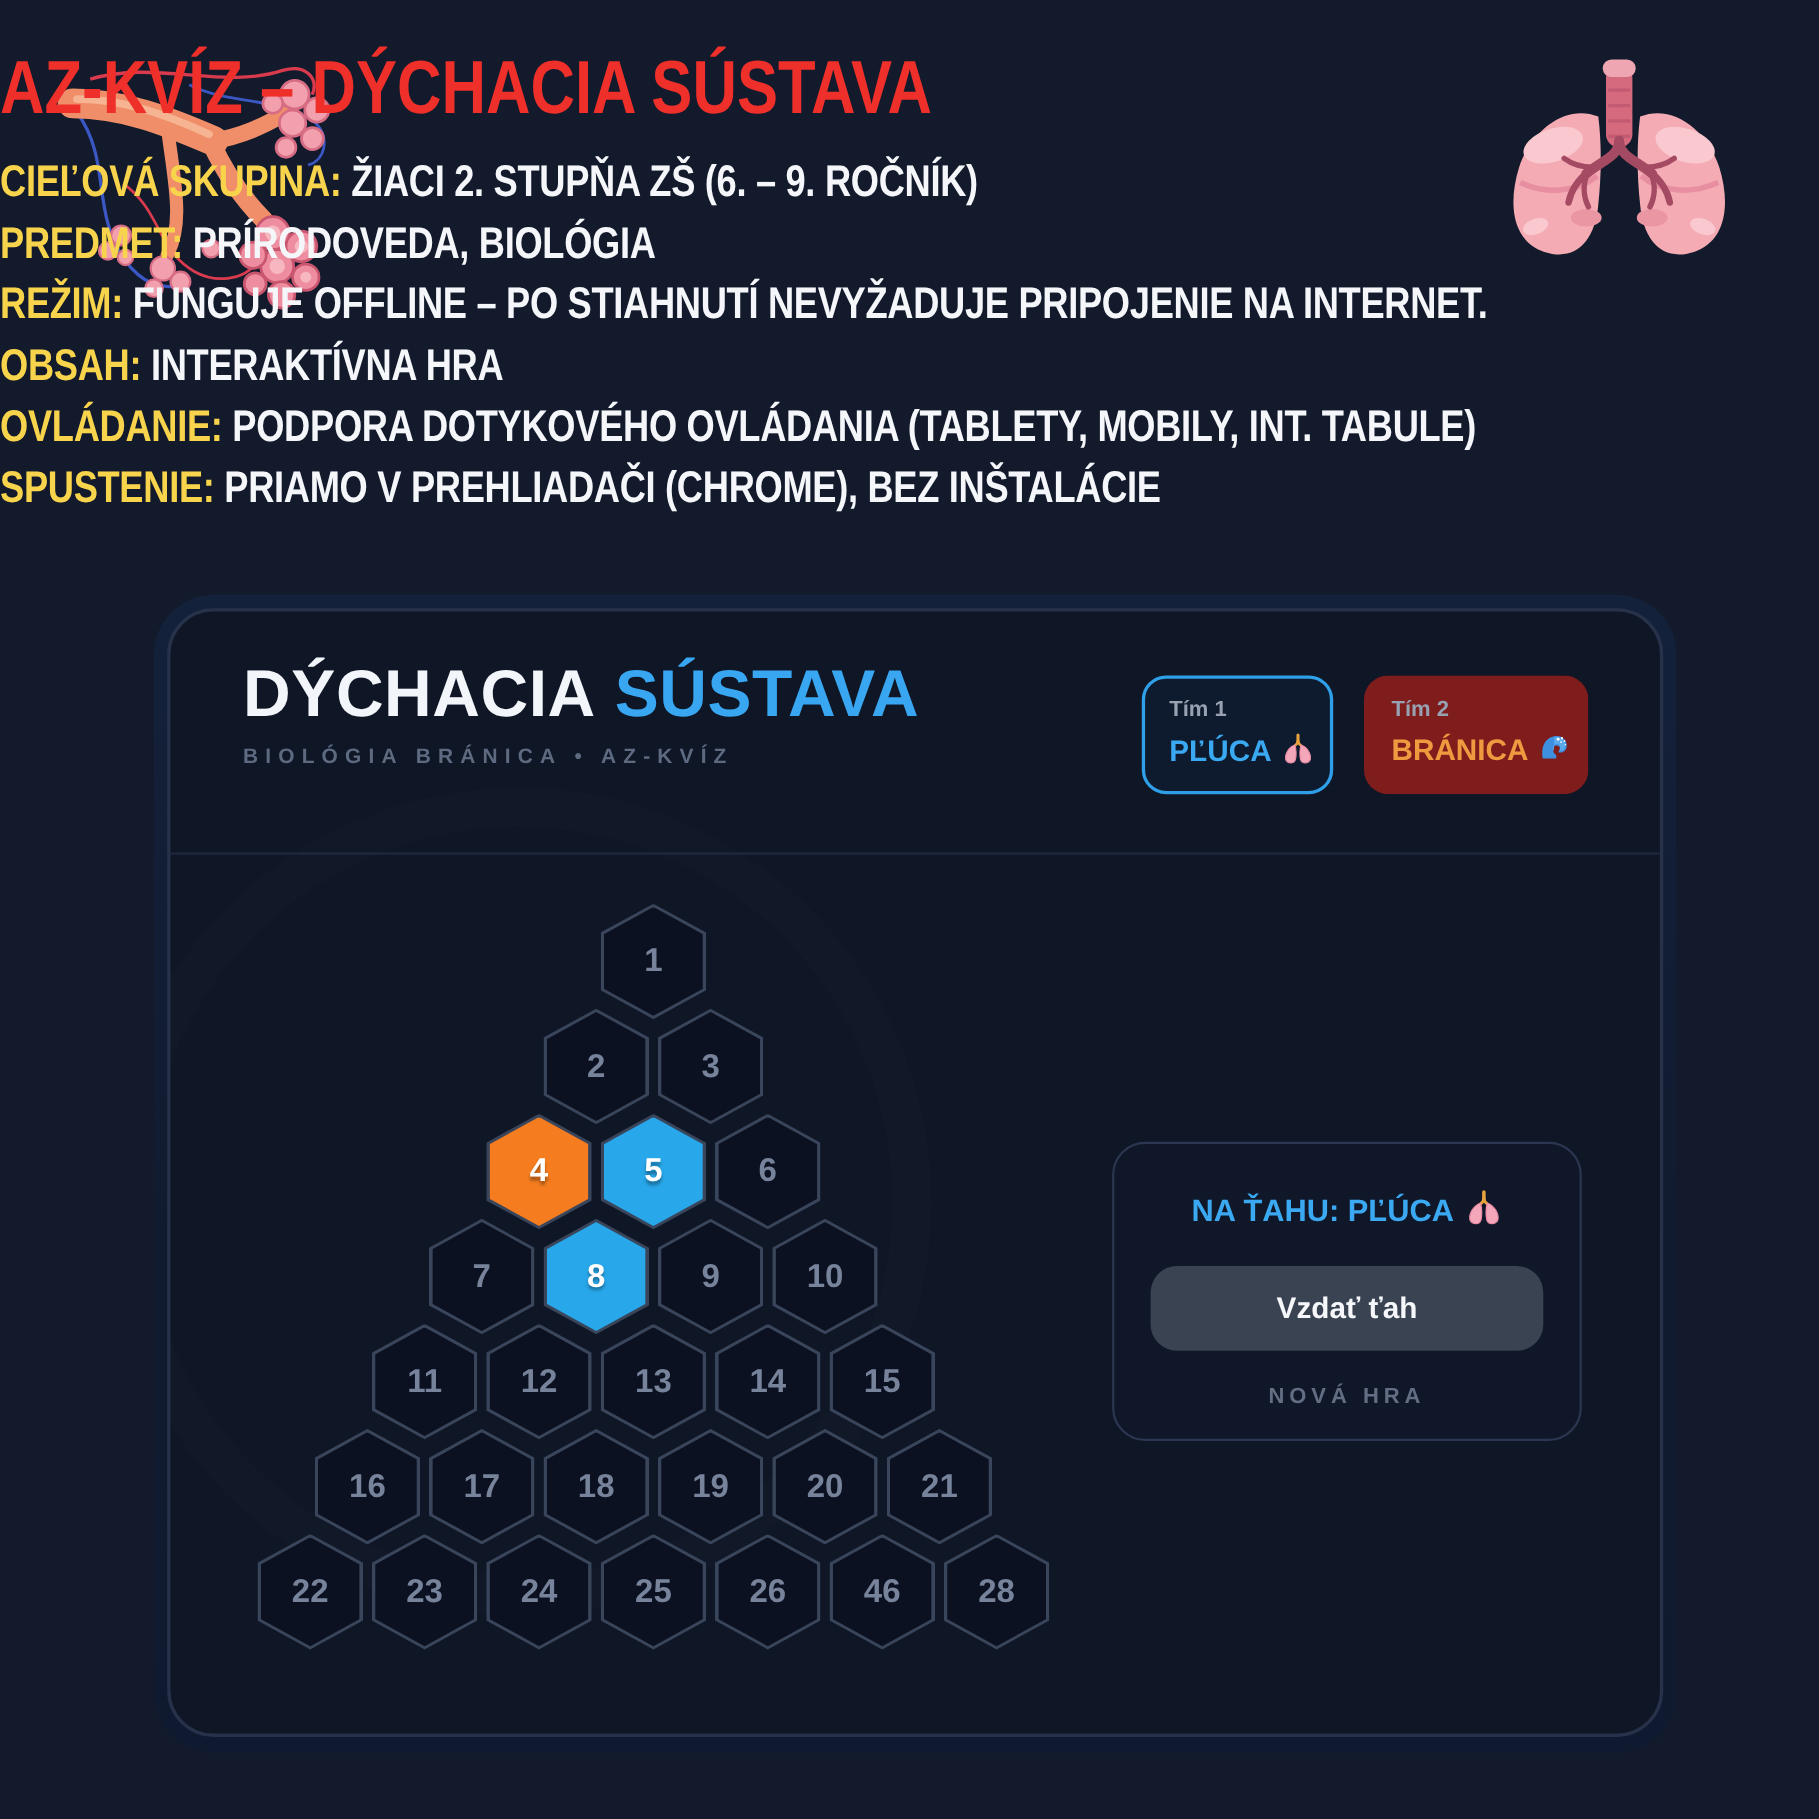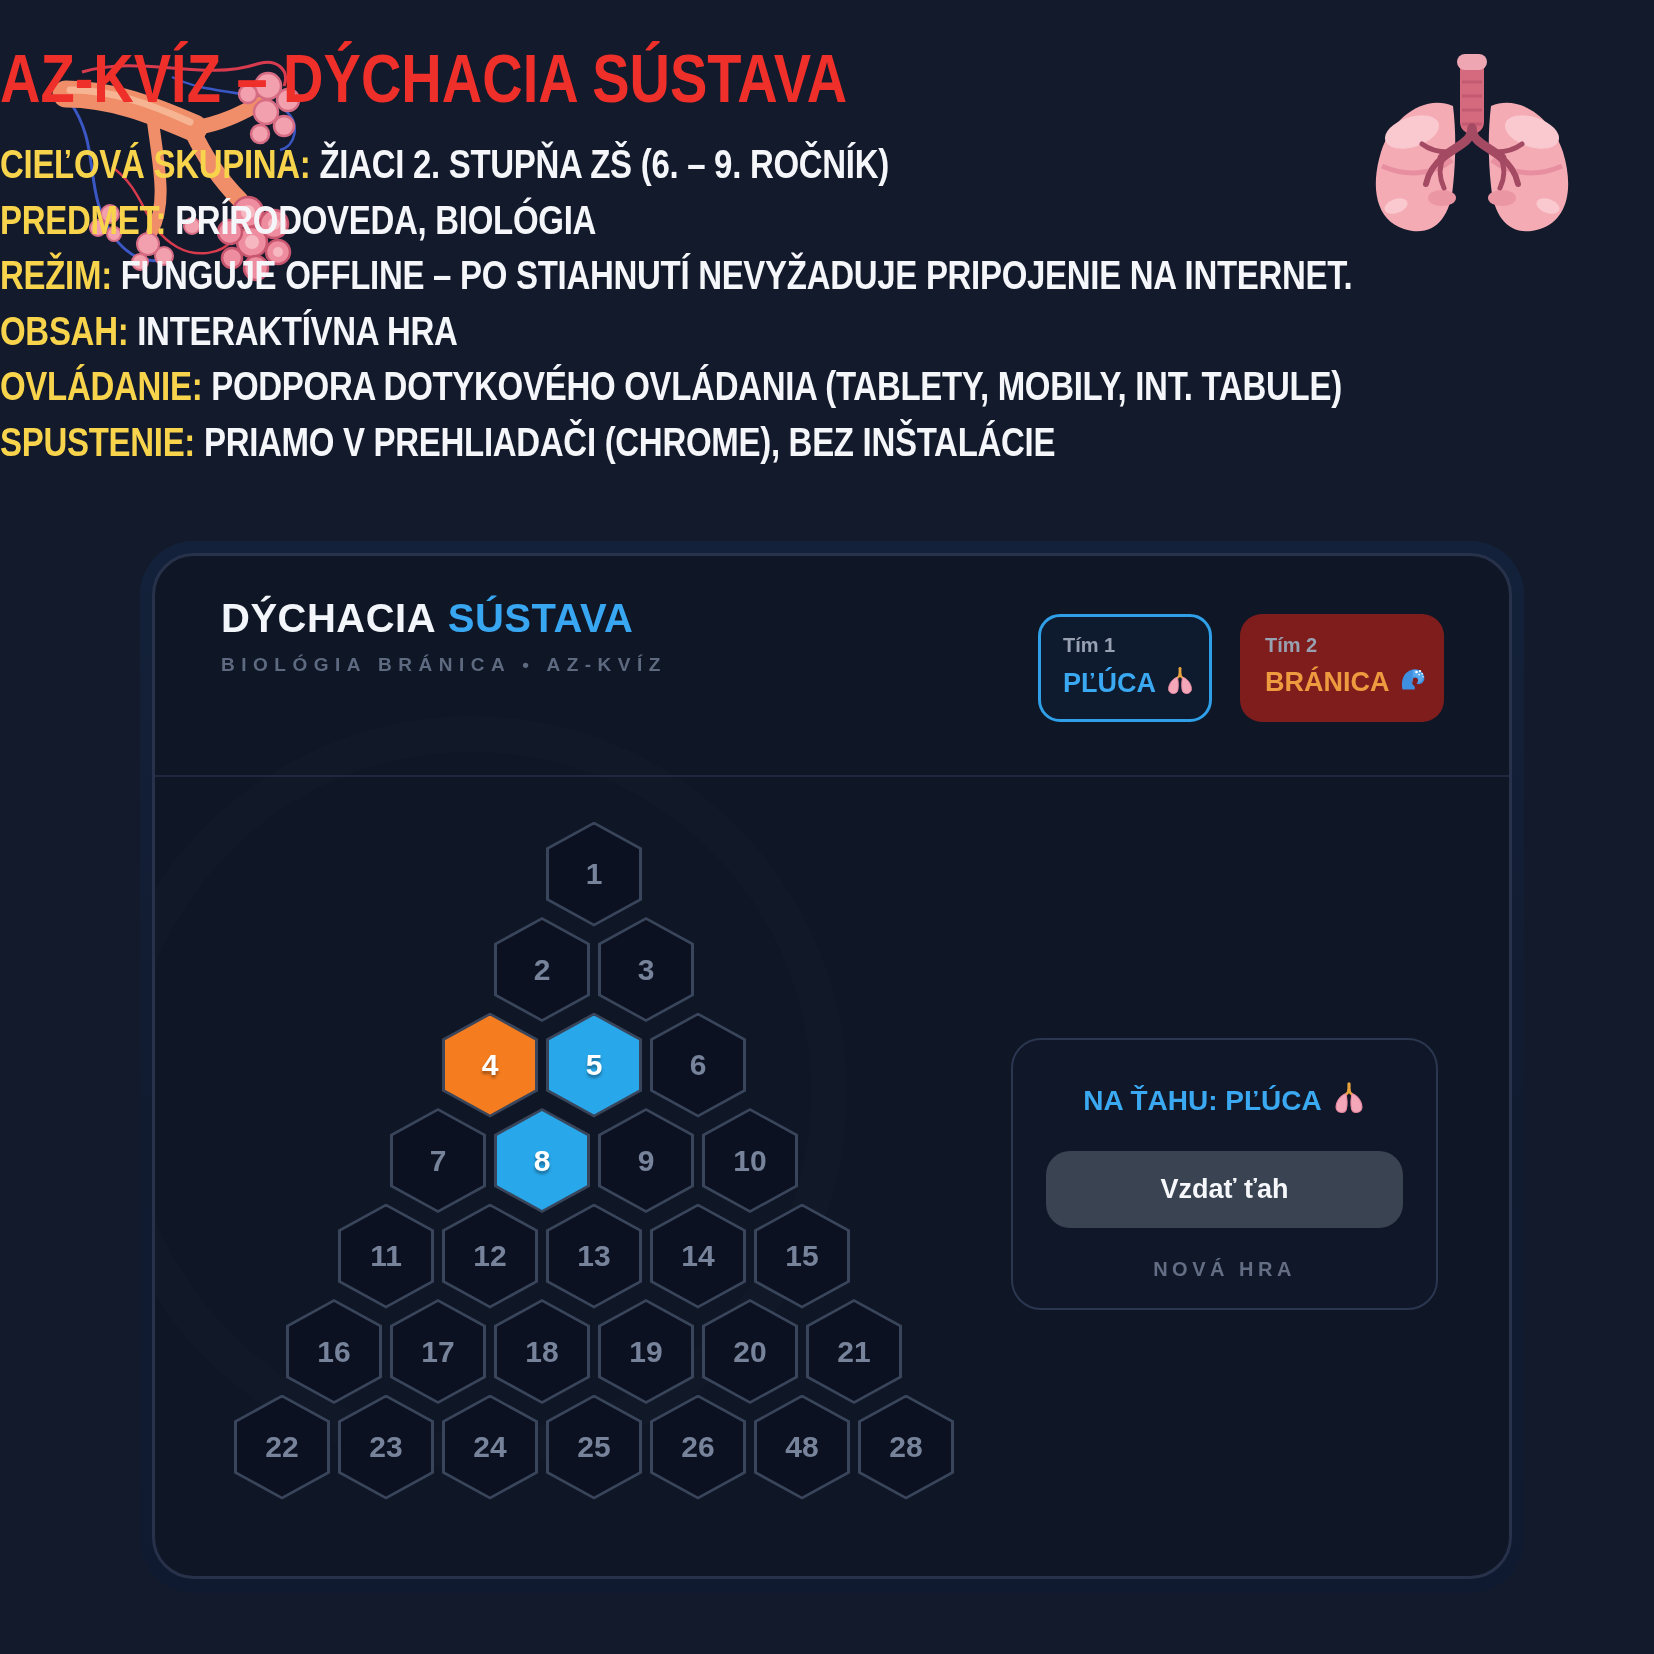--- a/index.html
+++ b/index.html
@@ -34,21 +34,21 @@
     position:absolute;left:12px;top:12px;right:12px;bottom:14px;
     background:#0f1626;border:3px solid #27324a;border-radius:42px;
     overflow:hidden;
   }
   .watermark-ring{
     position:absolute;left:-60px;top:160px;width:680px;height:680px;border-radius:50%;
     border:36px solid rgba(160,180,220,0.018);
   }
   
   .app-logo{position:absolute;left:66px;top:40px;}
-  .app-logo-title{font-size:40px;font-weight:800;letter-spacing:0.5px;color:#f2f5f9;margin:0;}
+  .app-logo-title{font-size:60px;font-weight:800;letter-spacing:0.5px;color:#f2f5f9;margin:0;}
   .app-logo-title .accent{color:#38a6f0;}
   .app-logo-subtitle{
     font-size:19px;font-weight:bold;color:#5d6a80;letter-spacing:6.5px;margin-top:13px;
   }
   .team-chip{
     position:absolute;top:58px;height:108px;border-radius:22px;box-sizing:border-box;
     padding:17px 22px;
   }
   .team-chip.team1{left:883px;width:174px;background:#0e1b2e;border:3px solid #2f9fe8;}
   .team-chip.team2{left:1085px;width:204px;background:#7f1d1d;border:3px solid transparent;}
@@ -373,21 +373,21 @@
               <span class="hex-num">25</span>
             </div>
           </div>
           <div class="hex" style="left: 495px; top: 838.5px;">
             <div class="hex-inner">
               <span class="hex-num">26</span>
             </div>
           </div>
           <div class="hex" style="left: 599px; top: 838.5px;">
             <div class="hex-inner">
-              <span class="hex-num">48</span>
+              <span class="hex-num">46</span>
             </div>
           </div>
           <div class="hex" style="left: 703px; top: 838.5px;">
             <div class="hex-inner">
               <span class="hex-num">28</span>
             </div>
           </div>
         </div>
 
       <div class="control-panel">

